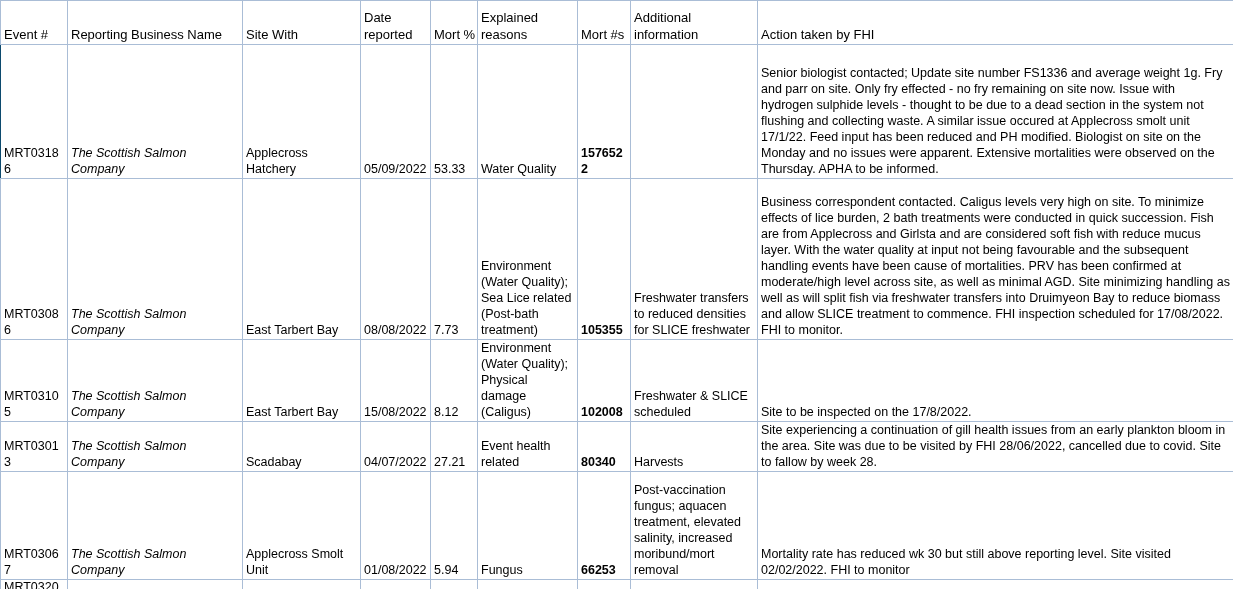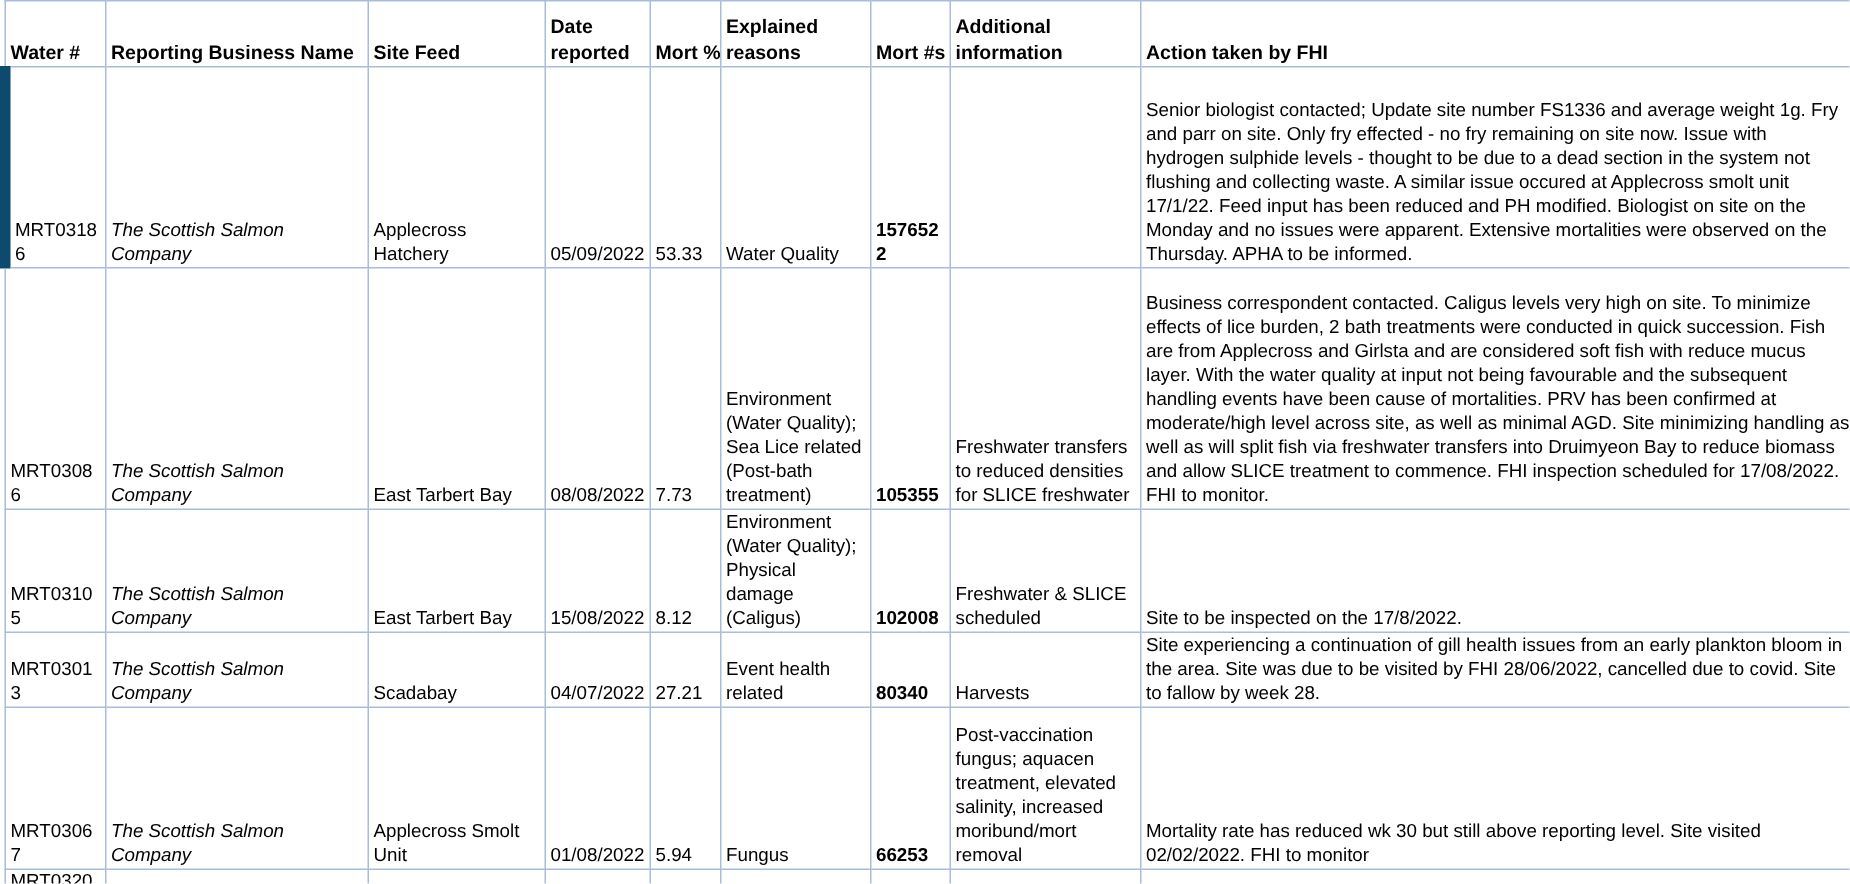--- a/index.html
+++ b/index.html
@@ -26,21 +26,21 @@
     vertical-align: bottom;
     text-align: left;
     color: #000000;
     font-size: 12.5px;
     line-height: 16px;
     padding: 0 3px 1px 3px;
     overflow: hidden;
     word-wrap: break-word;
   }
   table.grid th {
-    font-weight: bold;
+    font-weight: normal;
     font-size: 13px;
     line-height: 17px;
     background: #ffffff;
   }
   
   col.c-event      { width: 67px; }
   col.c-business   { width: 175px; }
   col.c-site       { width: 118px; }
   col.c-date       { width: 70px; }
   col.c-mort_pct   { width: 47px; }
@@ -63,43 +63,43 @@
   tr.row-h   { height: 44px; }
   tr.row-0   { height: 134px; }
   tr.row-1   { height: 161px; }
   tr.row-2   { height: 81px; }
   tr.row-3   { height: 46px; }
   tr.row-4   { height: 108px; }
   tr.row-5   { height: 15px; }
   tr.row-5 td { line-height: 15px; }
 
   
-  tr.row-0 td.col-event { border-left: 7px solid #0c4a6e; }
+  tr.row-0 td.col-event { border-left: 1px solid #0c4a6e; }
 </style>
 </head>
 <body>
 
 <div class="sheet">
   <table class="grid">
     <colgroup>
       <col class="c-event">
       <col class="c-business">
       <col class="c-site">
       <col class="c-date">
       <col class="c-mort_pct">
       <col class="c-reasons">
       <col class="c-mort_count">
       <col class="c-additional">
       <col class="c-action">
     </colgroup>
     <thead>
       <tr class="row-h">
-        <th class="col-event">Water #</th>
+        <th class="col-event">Event #</th>
         <th class="col-business">Reporting Business Name</th>
-        <th class="col-site">Site Feed</th>
+        <th class="col-site">Site With</th>
         <th class="col-date">Date reported</th>
         <th class="col-mort_pct">Mort %</th>
         <th class="col-reasons">Explained reasons</th>
         <th class="col-mort_count">Mort #s</th>
         <th class="col-additional">Additional information</th>
         <th class="col-action">Action taken by FHI</th>
       </tr>
     </thead>
     <tbody>
         <tr class="row-0">

